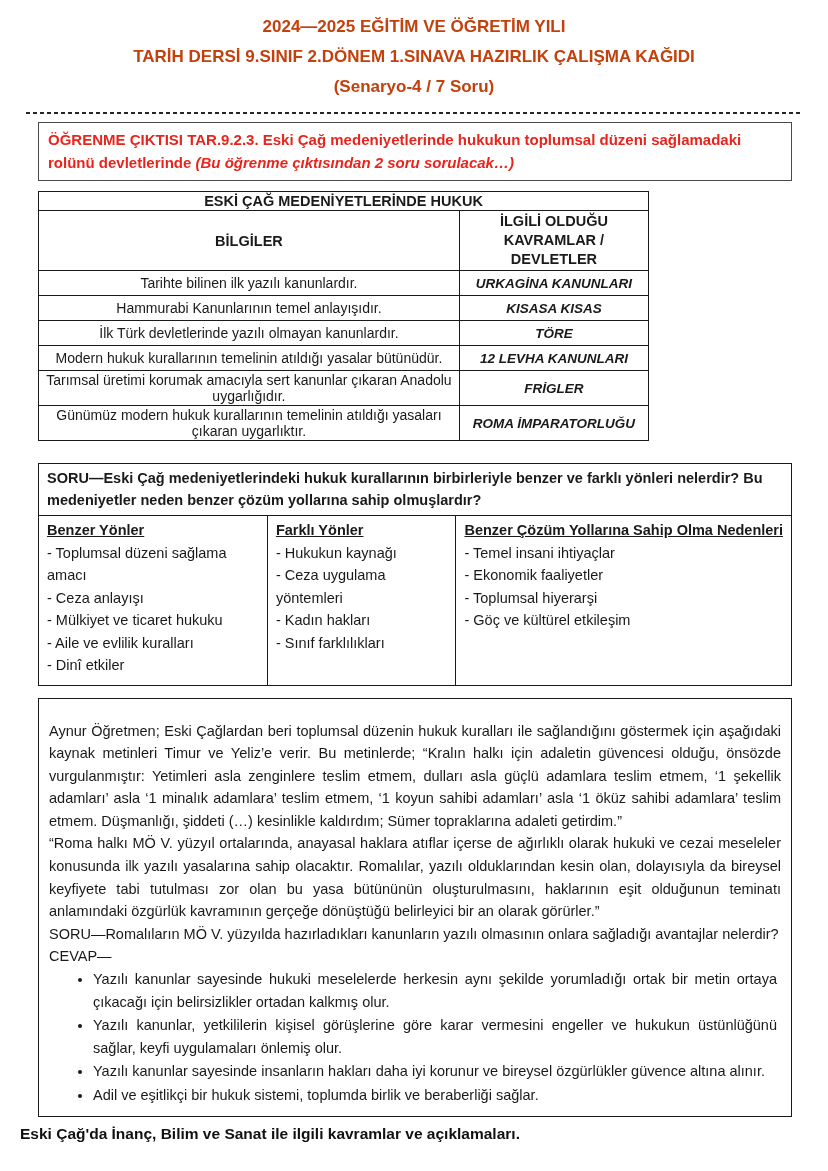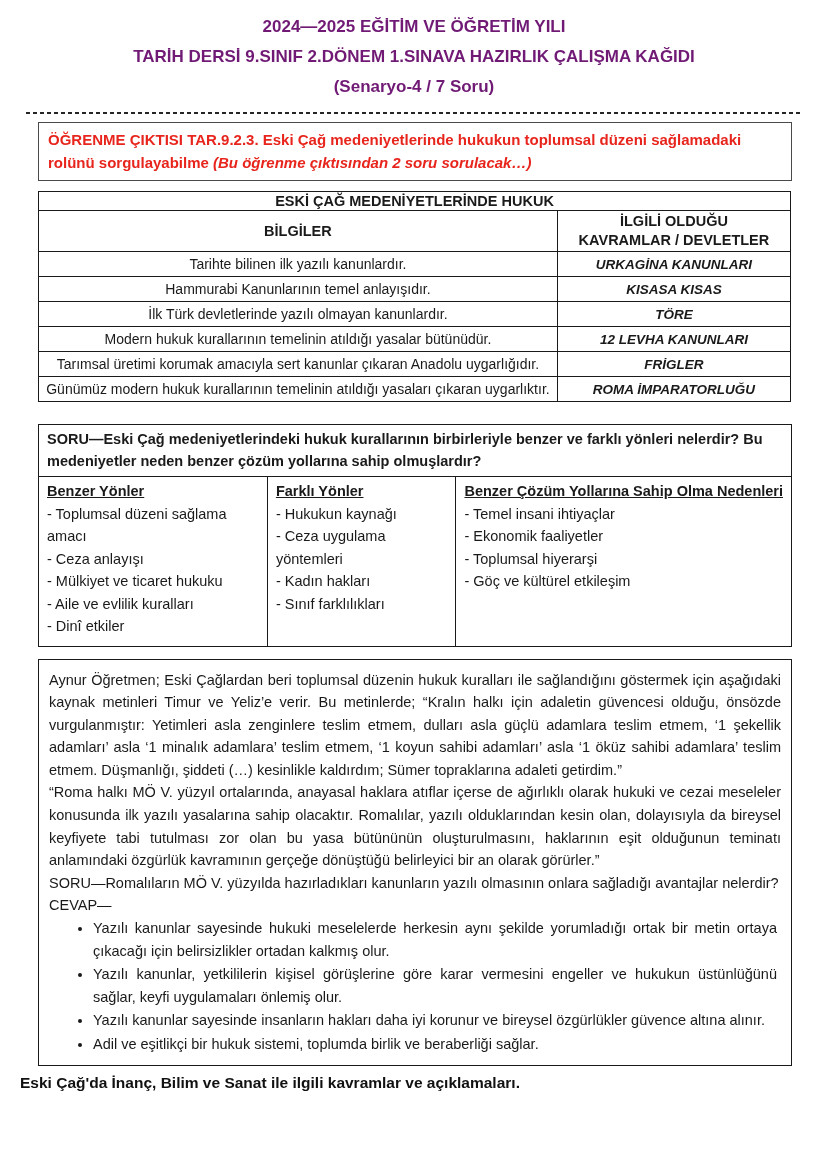--- a/index.html
+++ b/index.html
@@ -5,21 +5,21 @@
   html,body{margin:0;padding:0;background:#ffffff;}
   body{
     width:828px;
     font-family:"Liberation Sans", sans-serif;
     color:#1a1a1a;
     -webkit-font-smoothing:antialiased;
   }
   .page{padding:12px 0 40px 0;}
 
   
-  .doc-title{ text-align:center; font-weight:bold; font-size:17px; line-height:30px; color:#701a75;}
+  .doc-title{ text-align:center; font-weight:bold; font-size:17px; line-height:30px; color:#c2410c;}
   .doc-title div{white-space:nowrap;}
 
   
   .dash-sep{
     height:2px; margin:10px 26px 8px 26px;
     background:repeating-linear-gradient(90deg,#262626 0 4px,transparent 4px 7px);
   }
 
   
   .outcome-box{
@@ -30,21 +30,21 @@
     font-weight:bold;
     font-size:15px;
     line-height:23px;
   }
   .outcome-box .note{font-style:italic;}
 
   
   table.law-table{
     border-collapse:collapse;
     margin:10px 36px 0 38px;
-    width:753px;
+    width:611px;
     font-size:14px;
   }
   table.law-table td,
   table.law-table th{
     border:1.4px solid #1a1a1a;
     padding:1px 7px;
     vertical-align:middle;
   }
   .law-title{ text-align:center; font-weight:bold; font-size:14.5px; padding:2px 4px;}
   .law-col-info{width:69%; text-align:center; font-weight:bold; font-size:14.5px;}
@@ -64,21 +64,21 @@
   .cmp-col-1{width:31.5%; border-right:1.4px solid #1a1a1a;}
   .cmp-col-2{width:25.5%; border-right:1.4px solid #1a1a1a;}
   .cmp-col-3{flex:1;}
   .cmp-head{font-weight:bold; text-decoration:underline; white-space:nowrap;}
   .cmp-item{}
 
   
   .passage-box{
     border:1.4px solid #1a1a1a;
     margin:12px 36px 0 38px;
-    padding:9px 10px 8px 10px;
+    padding:21px 10px 8px 10px;
     font-size:14.5px;
     line-height:22.6px;
   }
   .passage-box p{margin:0; text-align:justify;}
   .passage-q{font-weight:normal; text-align:left !important;}
   .answer-label{text-align:left !important;}
   .passage-box ul{ margin:0; padding:0 4px 0 44px;}
   .passage-box li{ margin:0 0 1px 0; text-align:justify;}
 
   
@@ -94,21 +94,21 @@
 
   <div class="doc-title">
     <div>2024—2025 EĞİTİM VE ÖĞRETİM YILI</div>
     <div>TARİH DERSİ 9.SINIF 2.DÖNEM 1.SINAVA HAZIRLIK ÇALIŞMA KAĞIDI</div>
     <div>(Senaryo-4 / 7 Soru)</div>
   </div>
 
   <div class="dash-sep"></div>
 
   <div class="outcome-box">
-    <span>ÖĞRENME ÇIKTISI TAR.9.2.3. Eski Çağ medeniyetlerinde hukukun toplumsal düzeni sağlamadaki rolünü sorgulayabilme </span><span class="note">(Bu öğrenme çıktısından 2 soru sorulacak…)</span>
+    <span>ÖĞRENME ÇIKTISI TAR.9.2.3. Eski Çağ medeniyetlerinde hukukun toplumsal düzeni sağlamadaki rolünü devletlerinde </span><span class="note">(Bu öğrenme çıktısından 2 soru sorulacak…)</span>
   </div>
 
   <table class="law-table">
     <tbody>
       <tr>
         <td class="law-title" colspan="2">ESKİ ÇAĞ MEDENİYETLERİNDE HUKUK</td>
       </tr>
       <tr>
         <td class="law-col-info">BİLGİLER</td>
         <td class="law-col-concept">

